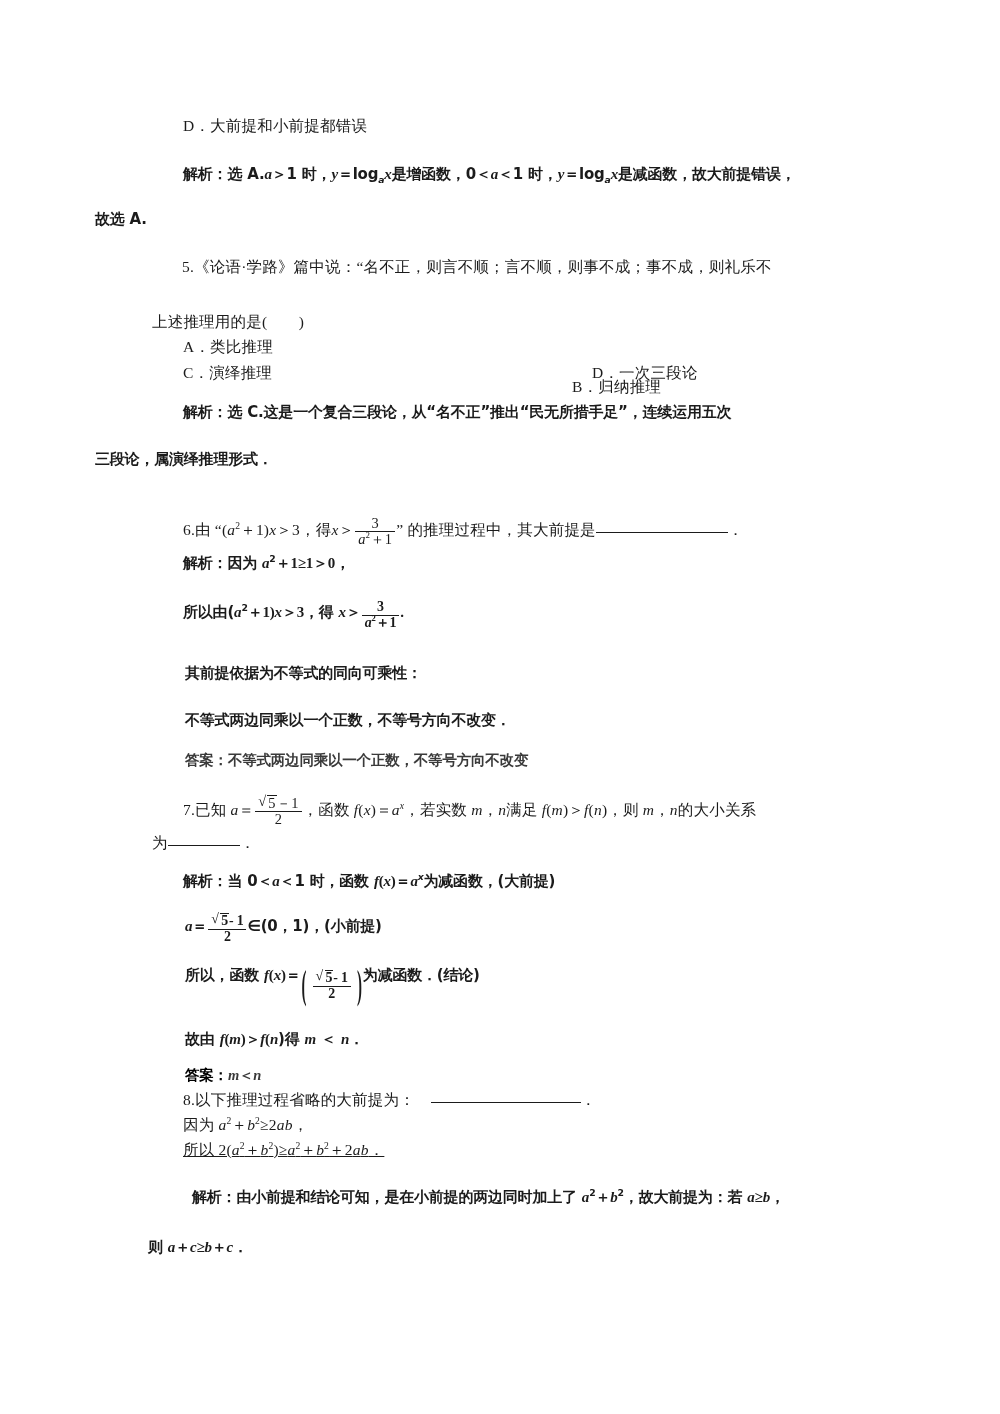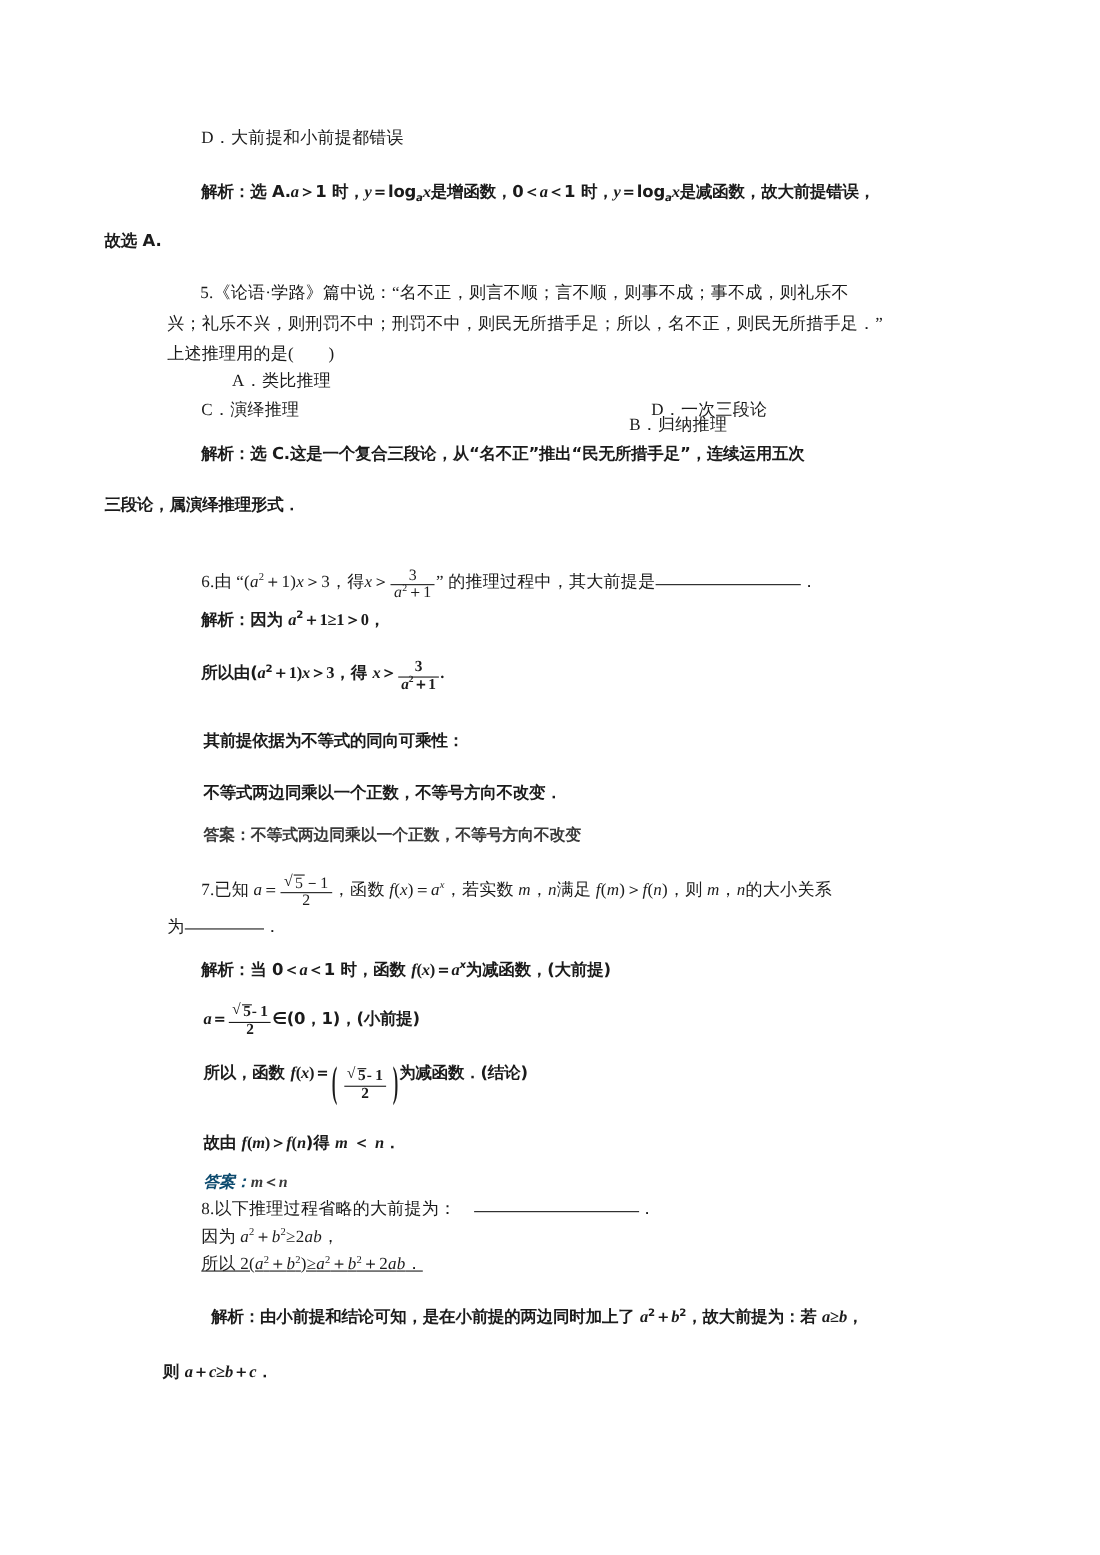--- a/index.html
+++ b/index.html
@@ -41,21 +41,21 @@
     letter-spacing: -0.2px;
   }
   .body-cn .lbl { font-weight: 700; }
   .ans-cn {
     font-family: "DejaVu Sans", "Liberation Sans", sans-serif;
     font-size: 14.5px;
     font-weight: 600;
     letter-spacing: -0.2px;
     color: #3a3a3a;
   }
-  .ans-cn .lbl { font-weight: 700; color:#0c4a6e;font-style:italic; }
+  .ans-cn .lbl { font-weight: 700; color:#000000; }
 
   .q-cn {
     font-family: "Liberation Serif", "DejaVu Serif", serif;
     font-size: 15.5px;
   }
 
   
   i.m, .mi {
     font-family: "Liberation Serif", "DejaVu Serif", serif;
     font-style: italic;
@@ -161,28 +161,25 @@
     <span class="lbl">解析：选 A.</span><i class="m">a</i><span>＞1 时，</span><i class="m">y</i><span>＝log</span><sub class="sb">a</sub><i class="m">x</i><span>是增函数，0＜</span><i class="m">a</i><span>＜1 时，</span><i class="m">y</i><span>＝log</span><sub class="sb">a</sub><i class="m">x</i><span>是减函数，故大前提错误，</span>
   </div>
 
   <div class="ln body-cn" style="left:95px; top:212px;">
     <span>故选 A.</span>
   </div>
 
   <div class="ln q-cn" style="left:182px; top:259px;">
     <span>5.</span><span>《论语·学路》篇中说：“名不正，则言不顺；言不顺，则事不成；事不成，则礼乐不</span>
   </div>
-  <div class="ln q-cn" style="left:152px; top:287px;">
-    <span>兴；礼乐不兴，则刑罚不中；刑罚不中，则民无所措手足；所以，名不正，则民无所措手足．”</span>
-  </div>
   <div class="ln q-cn" style="left:152px; top:314px;">
     <span>上述推理用的是(　　)</span>
   </div>
 
-  <div class="ln q-cn" style="left:183px; top:339px;margin-left:28px;">
+  <div class="ln q-cn" style="left:183px; top:339px;">
     <span>A．</span><span>类比推理</span>
   </div>
   <div class="ln q-cn" style="left:572px; top:339px;margin-top:40px;">
     <span>B．</span><span>归纳推理</span>
   </div>
   <div class="ln q-cn" style="left:183px; top:365px;">
     <span>C．</span><span>演绎推理</span>
   </div>
   <div class="ln q-cn" style="left:592px; top:365px;">
     <span>D．</span><span>一次三段论</span>

